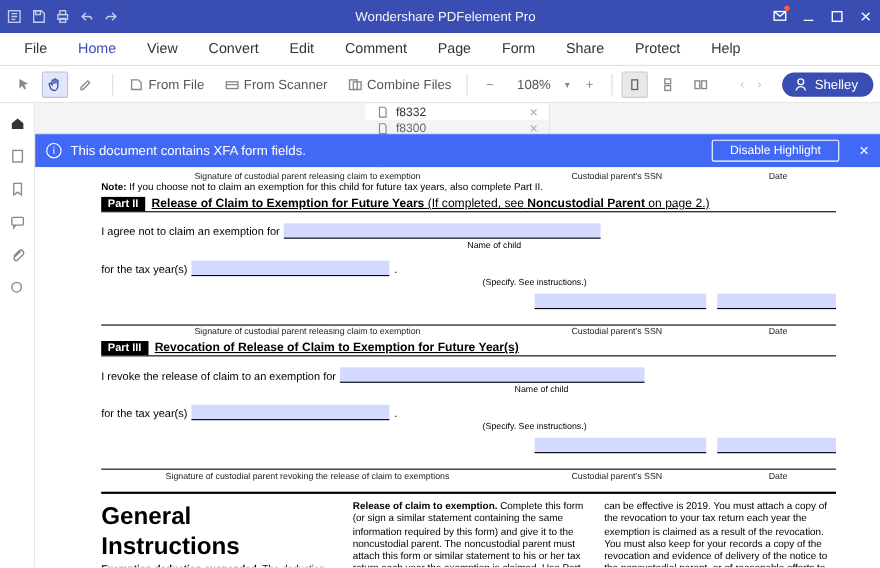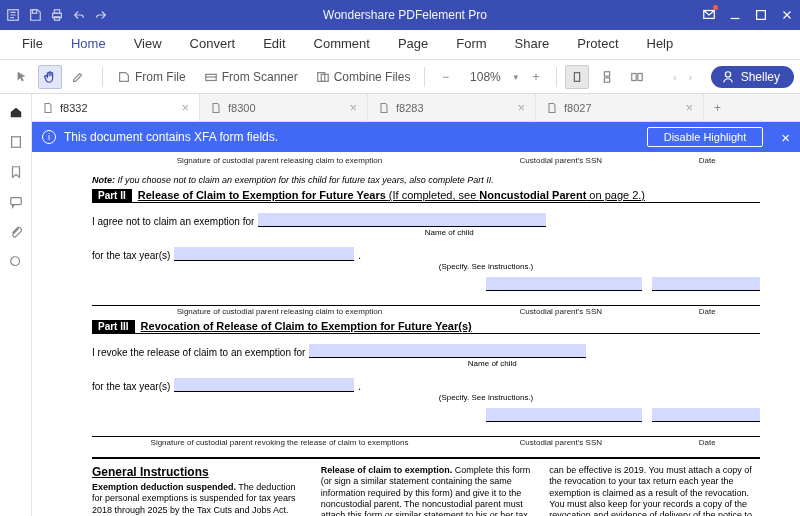--- a/index.html
+++ b/index.html
@@ -30,21 +30,21 @@
 
 
 .main { display: flex; height: calc(516px - 30px - 30px - 34px); }
 .left-rail { width: 32px; background: #fff; border-right: 1px solid #e5e5e5; display: flex; flex-direction: column; align-items: center; gap: 14px; padding-top: 10px; }
 .rail-ico { width: 16px; height: 16px; color: #888; cursor: pointer; display: flex; align-items: center; justify-content: center; }
 .rail-ico.active { color: #333; }
 
 .content { flex: 1; display: flex; flex-direction: column; position: relative; }
 
 
-.tabs { height: 28px; background: #f4f4f4; display: flex; align-items: center; border-bottom: 1px solid #dcdcdc; }
+.tabs { height: 28px; background: #f4f4f4; display: flex; align-items: center; border-bottom: 1px solid #dcdcdc; flex-direction: column; }
 .tab { display: flex; align-items: center; gap: 6px; padding: 0 10px; height: 100%; font-size: 11px; color: #666; border-right: 1px solid #e5e5e5; cursor: pointer; width: 168px; }
 .tab.active { background: #fff; color: #333; }
 .tab .close { margin-left: auto; color: #aaa; font-size: 13px; }
 .tab-add { padding: 0 10px; color: #888; cursor: pointer; }
 
 
 .banner { height: 30px; background: #4169f6; color: #fff; display: flex; align-items: center; padding: 0 10px; font-size: 12px; gap: 8px; }
 .banner .btn-disable { margin-left: auto; border: 1px solid #fff; border-radius: 2px; padding: 3px 16px; font-size: 11px; cursor: pointer; }
 .banner .close { margin-left: 10px; cursor: pointer; font-size: 15px; }
 
@@ -56,24 +56,24 @@
 .part-title { font-weight: bold; font-size: 11px; }
 .sig-line { border-top: 1px solid #000; display: flex; font-size: 8px; color: #222; margin-top: 14px; }
 .sig-line .seg { padding-top: 1px; }
 .sig-line .seg.a { flex: 3.2; text-align: center; }
 .sig-line .seg.b { flex: 1.6; text-align: center; }
 .sig-line .seg.c { flex: 0.9; text-align: center; }
 .fill-line { display: flex; align-items: flex-end; gap: 4px; margin-top: 10px; font-size: 10px; }
 .fill { border-bottom: 1px solid #000; background: #d4d9ff; height: 14px; }
 .fill.wide { flex: 1; }
 .smlabel { font-size: 8px; text-align: center; margin-top: 1px; }
-.note-line { font-size: 9px; margin-top: 10px; font-style: italic; }
+.note-line { font-size: 9px; margin-top: 0; }
 .thick-rule { border-top: 2.5px solid #000; margin-top: 10px; }
 .instructions { display: flex; gap: 18px; margin-top: 6px; font-size: 9px; line-height: 1.25; }
-.instructions h2 { font-size: 12px; font-weight: bold; margin-bottom: 2px; text-decoration: underline; }
+.instructions h2 { font-size: 22px; font-weight: bold; margin-bottom: 2px; }
 .instructions h3 { font-size: 13px; font-weight: bold; margin: 4px 0 2px; }
 .col { flex: 1; }
 .svg-ico { width: 14px; height: 14px; stroke: currentColor; fill: none; stroke-width: 1.4; }
 </style>
 </head>
 <body>
 
 <div class="titlebar">
   <div class="left-icons">
     <span><svg class="svg-ico" viewBox="0 0 16 16">

